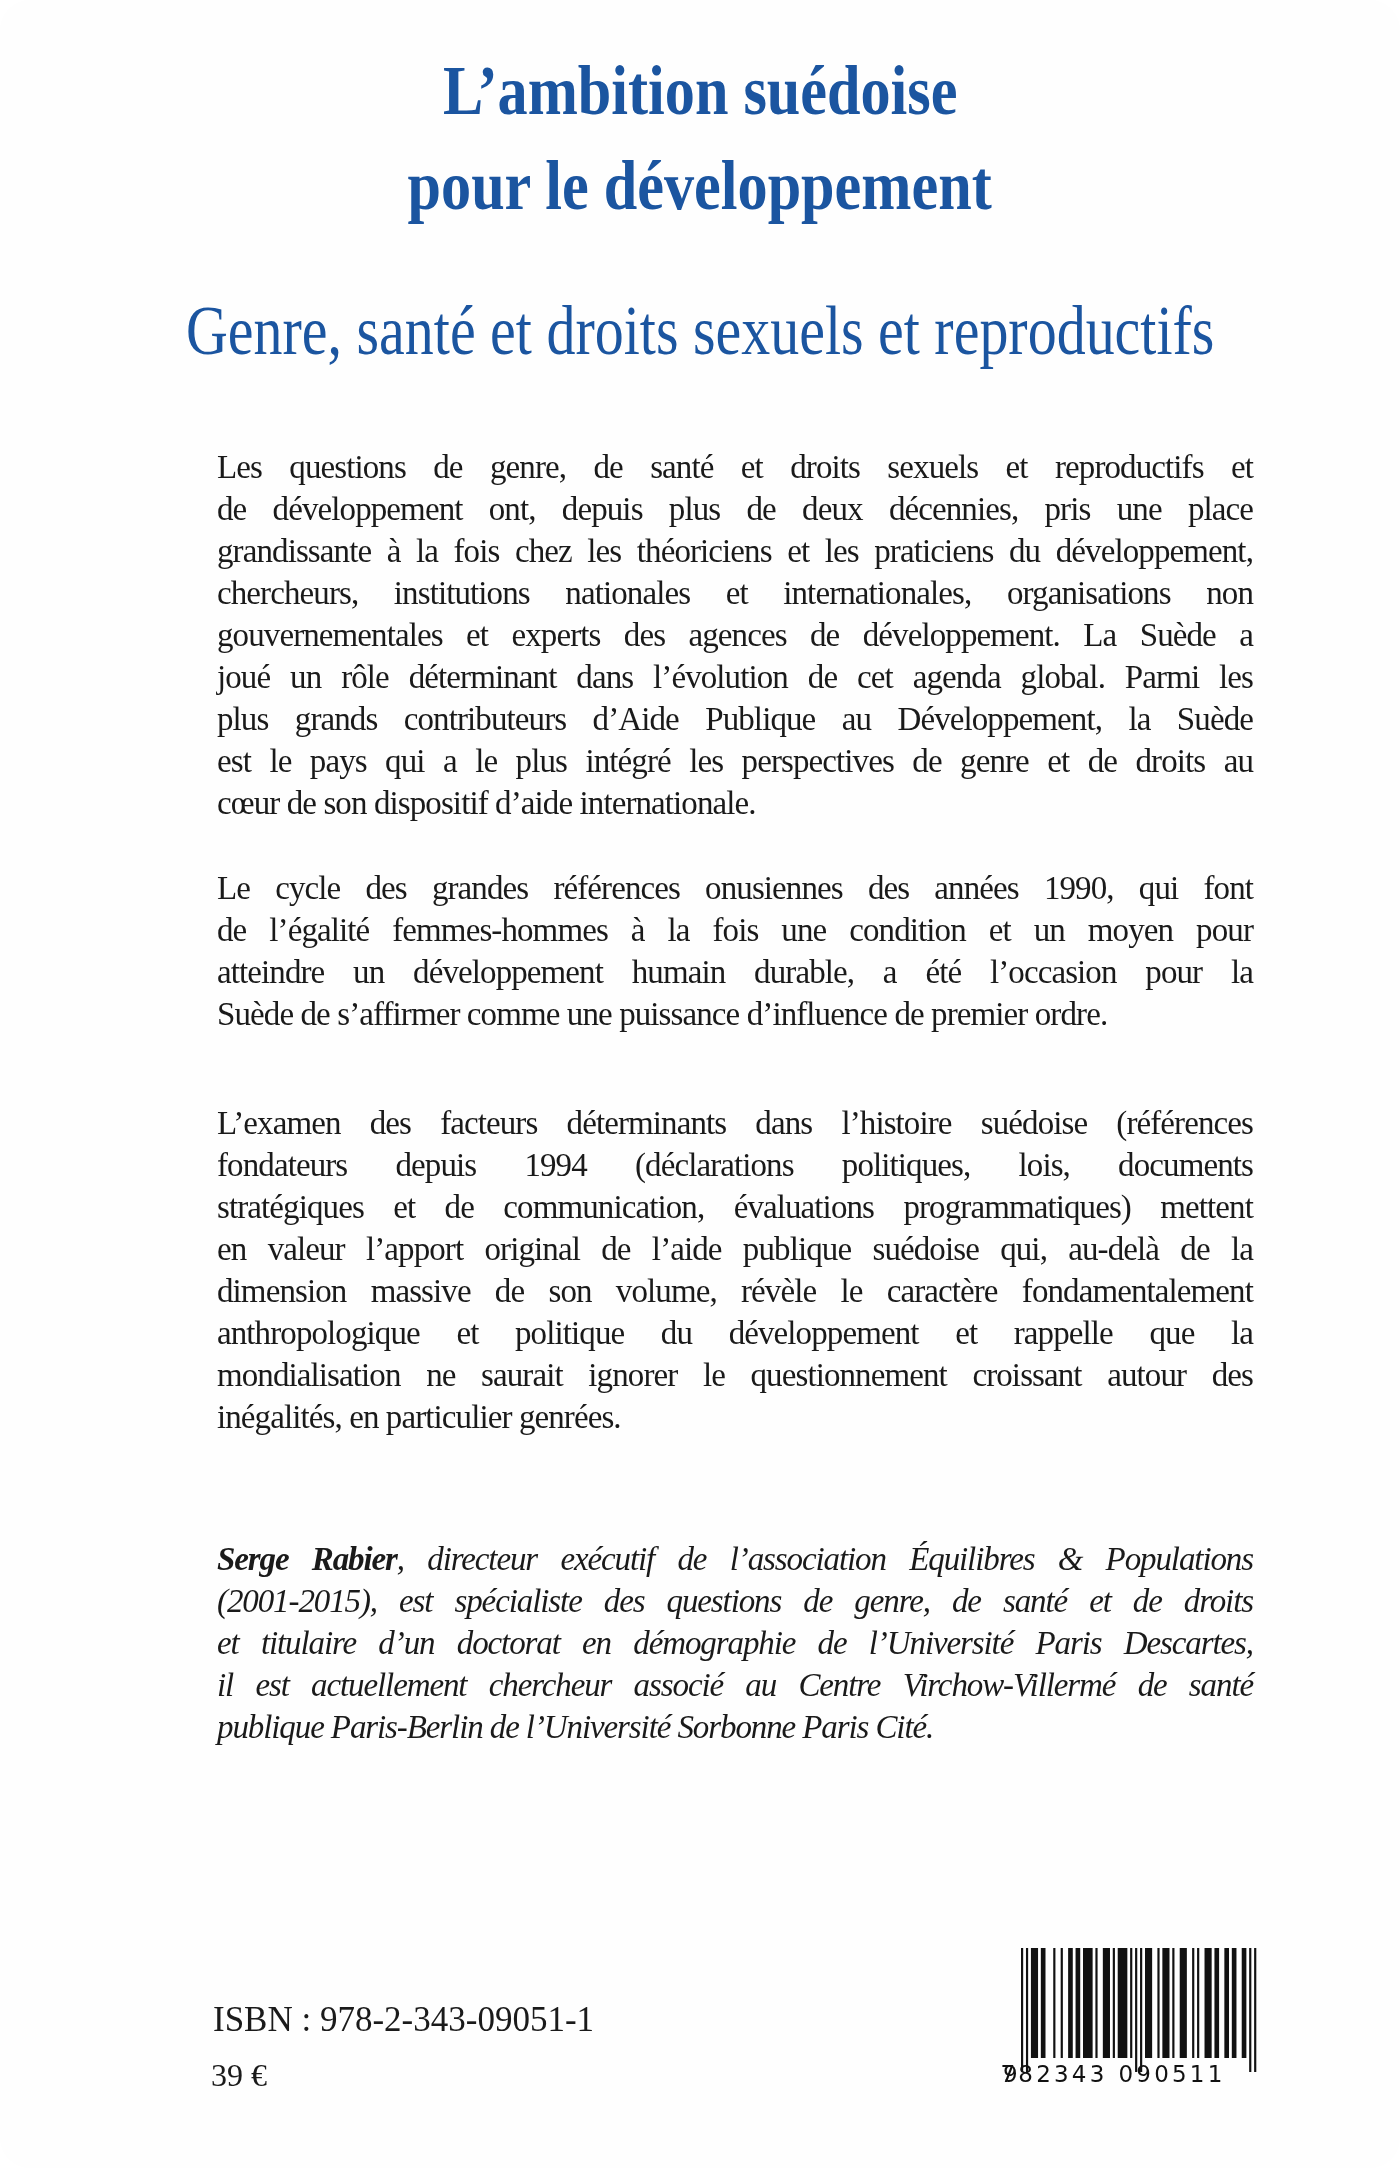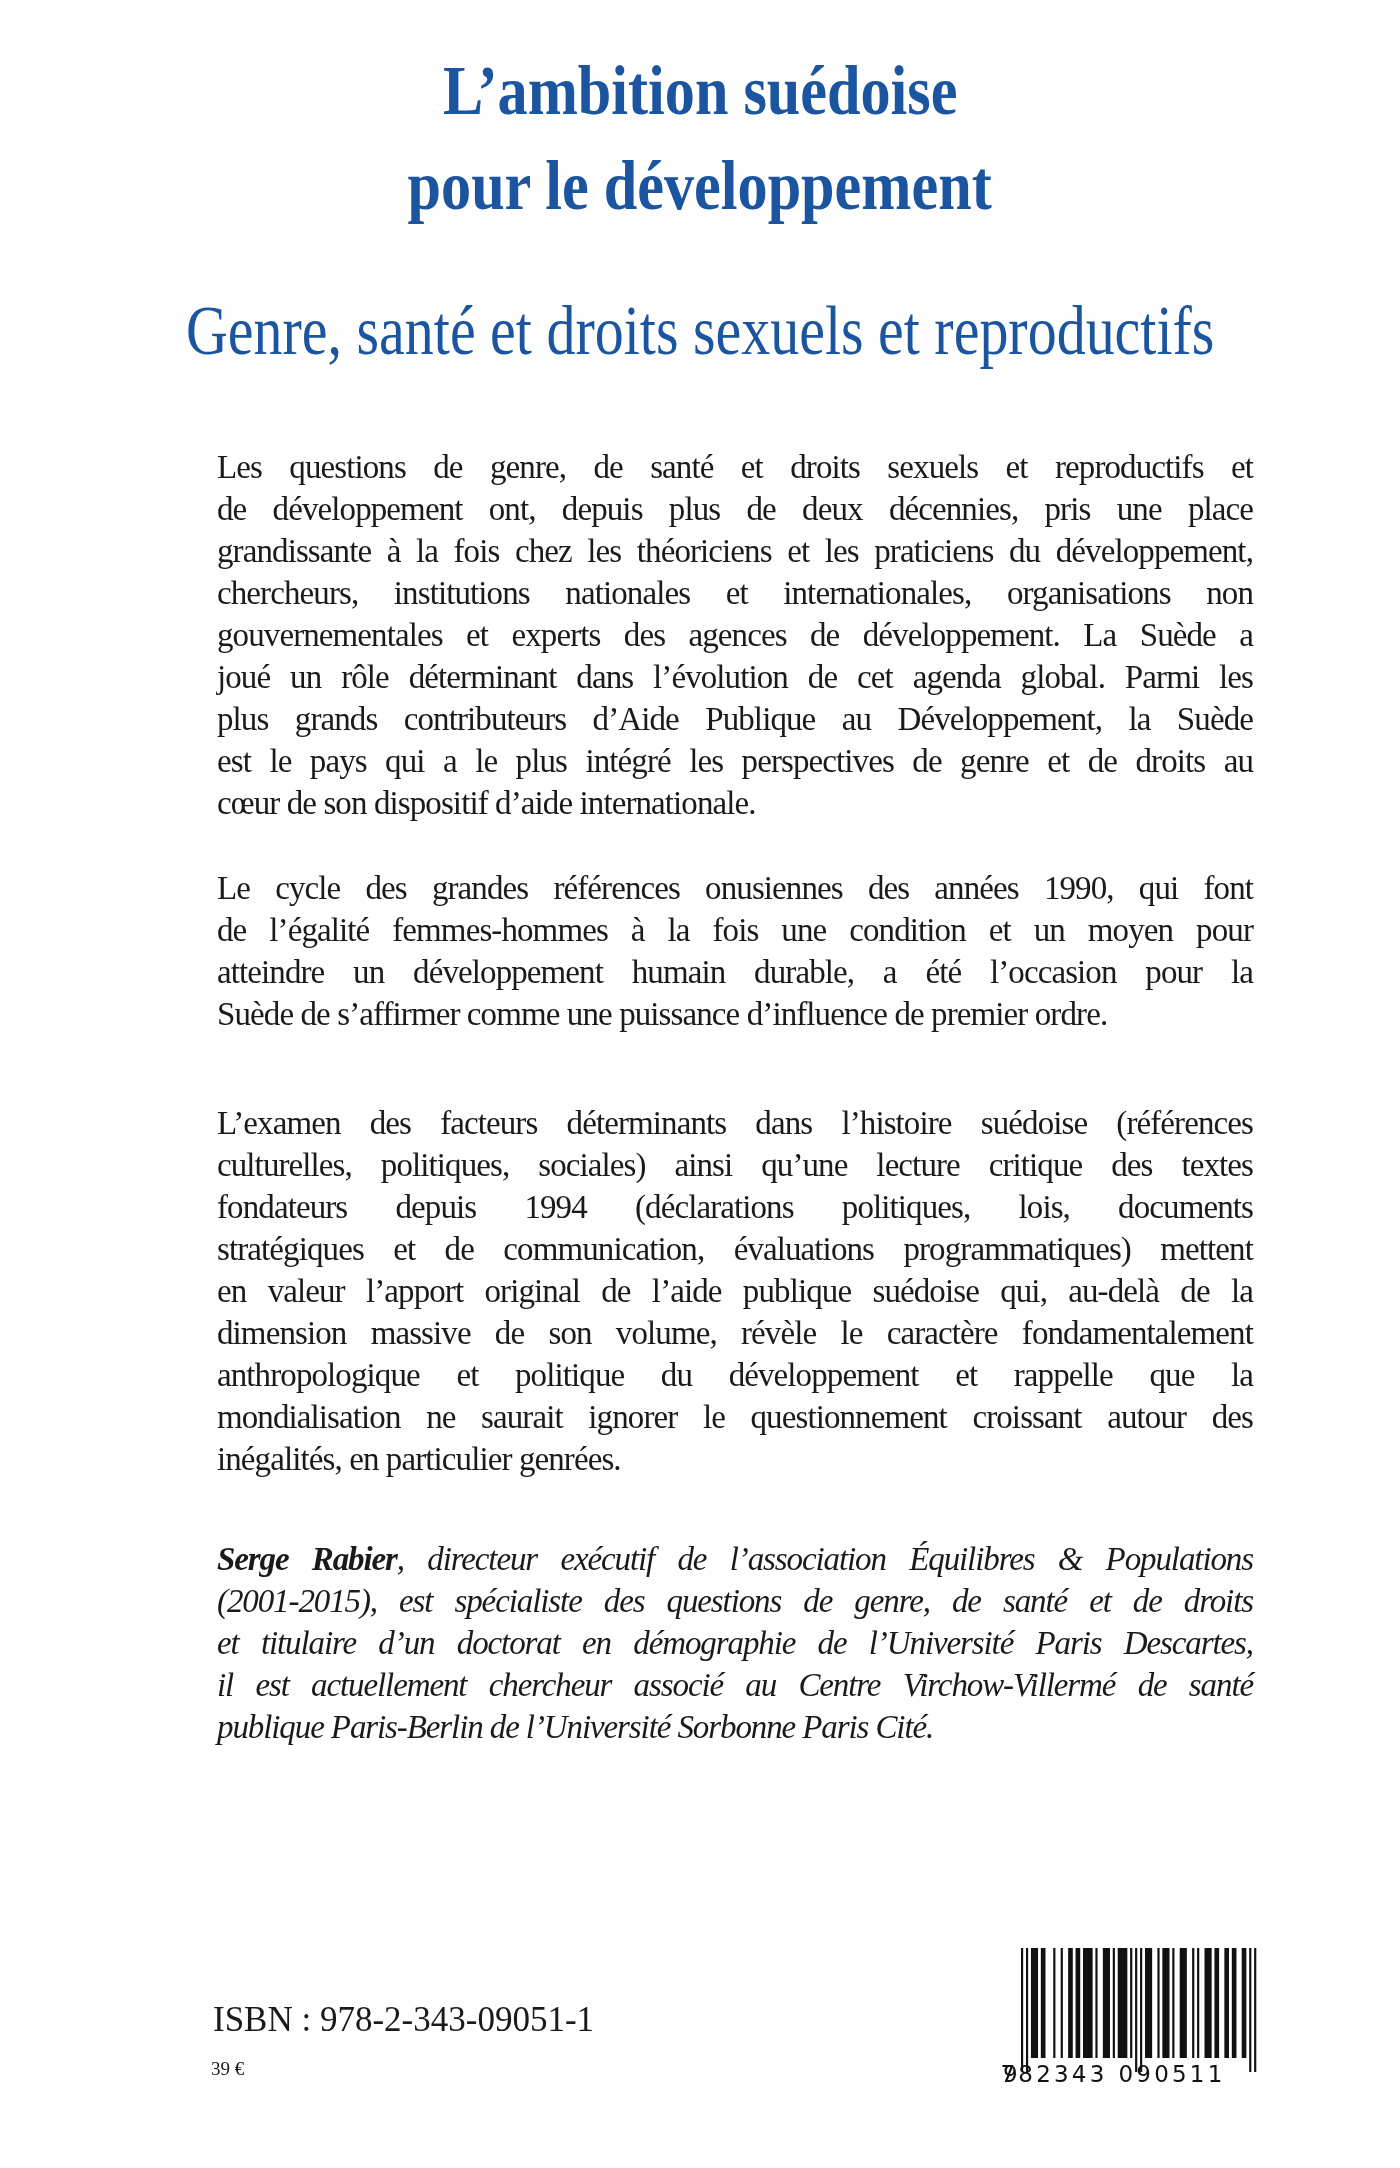--- a/index.html
+++ b/index.html
@@ -36,21 +36,21 @@
   #para2 { top: 867px; }
   #para3 { top: 1056px; margin-top: 46px; }
   #bio { top: 1538px; }
 
   .isbn {
     position: absolute; left: 213px; top: 2002px;
     font-family: "Liberation Serif", serif; font-size: 35px; color: #1a1a1a; line-height: 1;
   }
   .price {
     position: absolute; left: 211px; top: 2059px;
-    font-family: "Liberation Serif", serif; font-size: 19px; color: #1a1a1a; line-height: 1;
+    font-family: "Liberation Serif", serif; font-size: 32px; color: #1a1a1a; line-height: 1;
   }
   .barcode { position: absolute; left: 1000px; top: 1940px; width: 270px; height: 150px; }
   .barcode text { font-family: "DejaVu Sans", sans-serif; font-size: 23px; fill: #111; }
 </style>
 </head>
 <body>
 
 <div class="cover">
 
   <div class="title-line" id="title1"><span>L’ambition suédoise</span></div>
@@ -70,21 +70,20 @@
       <span class="line last">cœur de son dispositif d’aide internationale.</span>
     </div>
   <div class="para" id="para2">
       <span class="line">Le cycle des grandes références onusiennes des années 1990, qui font</span>
       <span class="line">de l’égalité femmes-hommes à la fois une condition et un moyen pour</span>
       <span class="line">atteindre un développement humain durable, a été l’occasion pour la</span>
       <span class="line last">Suède de s’affirmer comme une puissance d’influence de premier ordre.</span>
     </div>
   <div class="para" id="para3">
       <span class="line">L’examen des facteurs déterminants dans l’histoire suédoise (références</span>
-      <span class="line">culturelles, politiques, sociales) ainsi qu’une lecture critique des textes</span>
       <span class="line">fondateurs depuis 1994 (déclarations politiques, lois, documents</span>
       <span class="line">stratégiques et de communication, évaluations programmatiques) mettent</span>
       <span class="line">en valeur l’apport original de l’aide publique suédoise qui, au-delà de la</span>
       <span class="line">dimension massive de son volume, révèle le caractère fondamentalement</span>
       <span class="line">anthropologique et politique du développement et rappelle que la</span>
       <span class="line">mondialisation ne saurait ignorer le questionnement croissant autour des</span>
       <span class="line last">inégalités, en particulier genrées.</span>
     </div>
 
   <div class="para bio" id="bio">

